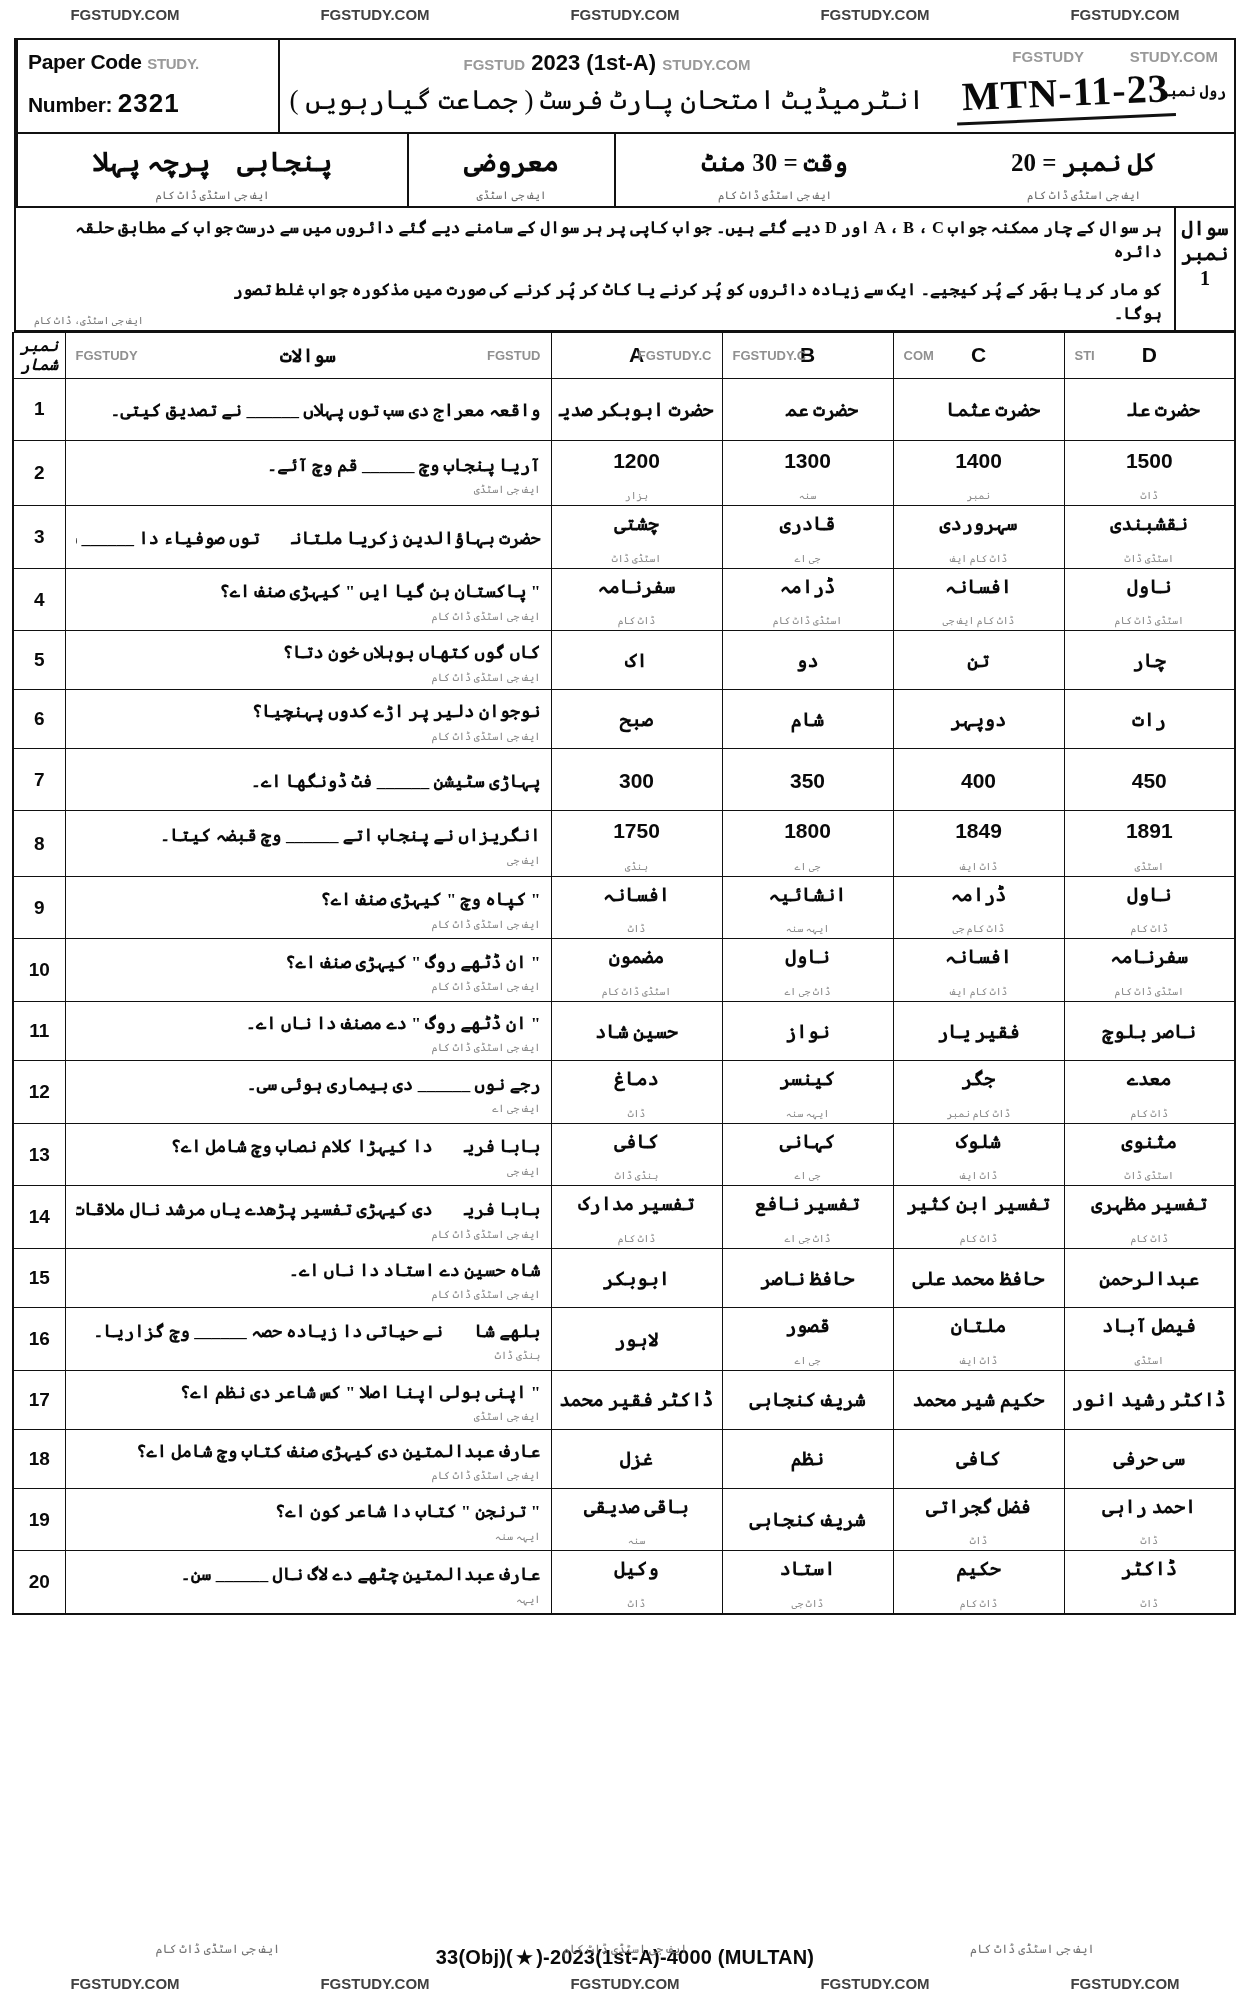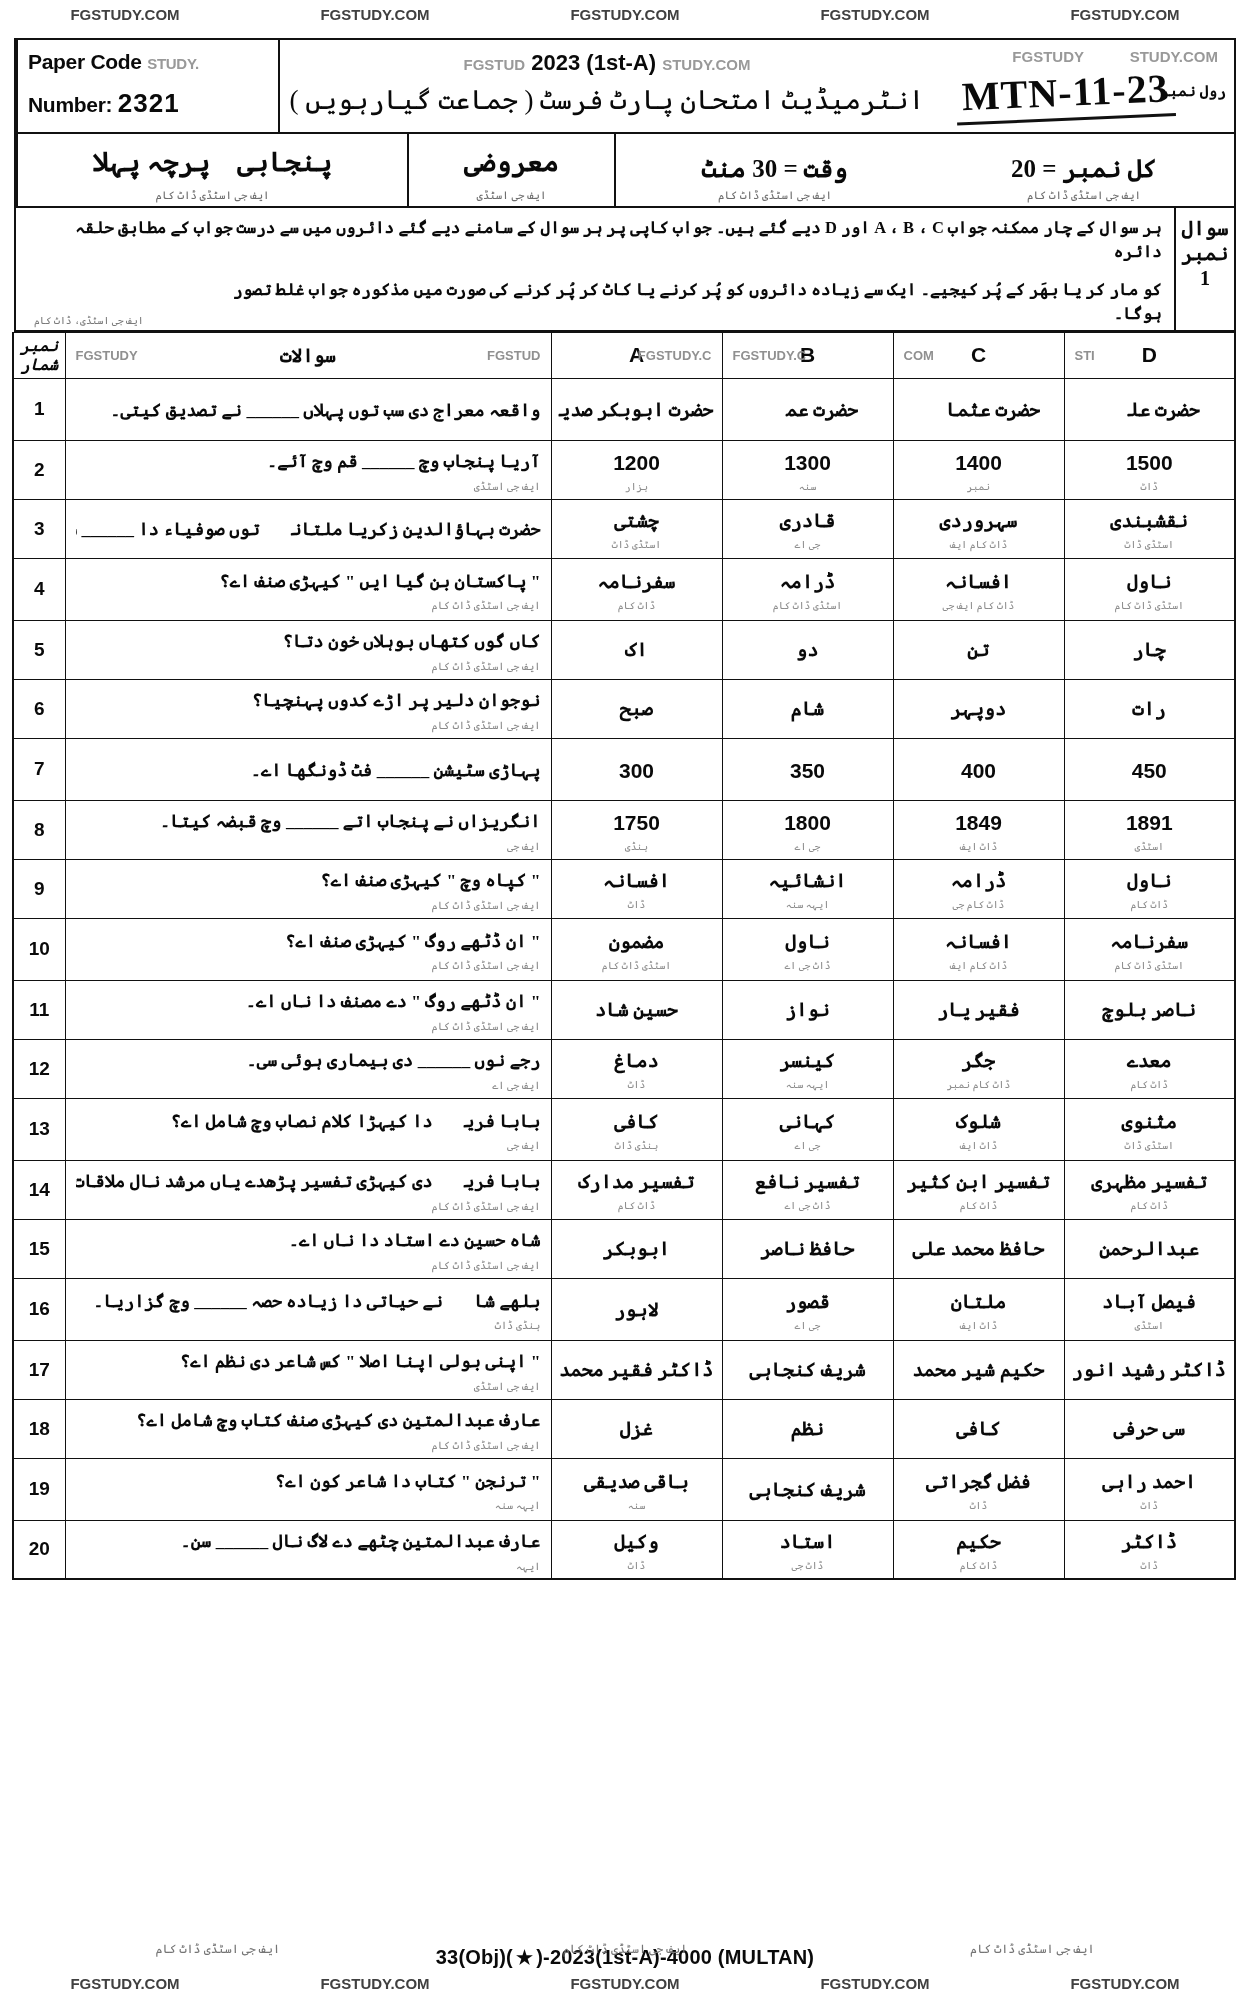--- a/index.html
+++ b/index.html
@@ -65,21 +65,21 @@
 
   
   .meta { display:flex; height:74px; border:2.4px solid #111; border-top:none; }
   .meta > div { border-left:2.4px solid #111; position:relative; }
   .meta > div:first-child { border-left:none; }
   .m-marks { width:300px; }
   .m-time  { width:320px; }
   .m-type  { width:207px; }
   .m-subj  { flex:1; }
 
-  .m-big { position:absolute; top:20px; left:0; width:100%; text-align:center;
+  .m-big { position:absolute; top:14px; left:0; width:100%; text-align:center;
            font-size:25px; font-weight:bold; white-space:nowrap; }
   .m-big-sub { position:absolute; top:12px; left:0; width:100%; text-align:center;
                font-size:27px; font-weight:bold; white-space:nowrap; letter-spacing:2px; }
   .m-sm { position:absolute; bottom:4px; left:0; width:100%; text-align:center;
           font-size:11px; color:#6e6e6e; white-space:nowrap; }
 
   
   .instr { display:flex; border:2.4px solid #111; border-top:none; min-height:96px; }
   .instr-no { width:60px; border-left:2.4px solid #111; position:relative; }
   .instr-no span { position:absolute; top:8px; left:0; width:100%; text-align:center;
@@ -115,21 +115,21 @@
   td.sr { text-align:center; font-family:"Liberation Sans", sans-serif;
           font-weight:bold; font-size:19px; }
   td.qs { padding:6px 10px 4px 10px; position:relative; }
   .qtext { font-size:17.5px; font-weight:bold; line-height:1.4; text-align:right;
            white-space:nowrap; overflow:hidden; }
   .qsub  { font-size:10.5px; color:#8a8a8a; margin-top:6px; text-align:right; }
 
   td.op { padding:6px 8px 4px 8px; text-align:center; position:relative; }
   .optext { font-size:19px; font-weight:bold; line-height:1.3; white-space:nowrap; }
   .optext.num { font-family:"Liberation Sans", sans-serif; font-size:21px; direction:ltr; }
-  .opsub { font-size:10px; color:#8d8d8d; margin-top:5px; white-space:nowrap; }
+  .opsub { font-size:10px; color:#8d8d8d; margin-top:16px; white-space:nowrap; }
 
   tr.r { height:59px; }
   tr.r.tall { height:62px; }
 
   
   .footer { position:absolute; left:0; top:1908px; width:1222px; }
   .foot-main { text-align:center; direction:ltr;
                font-family:"Liberation Sans", sans-serif; font-weight:bold;
                font-size:20px; letter-spacing:.2px; }
   .star { display:inline-block; margin:0 3px; font-size:19px; }

